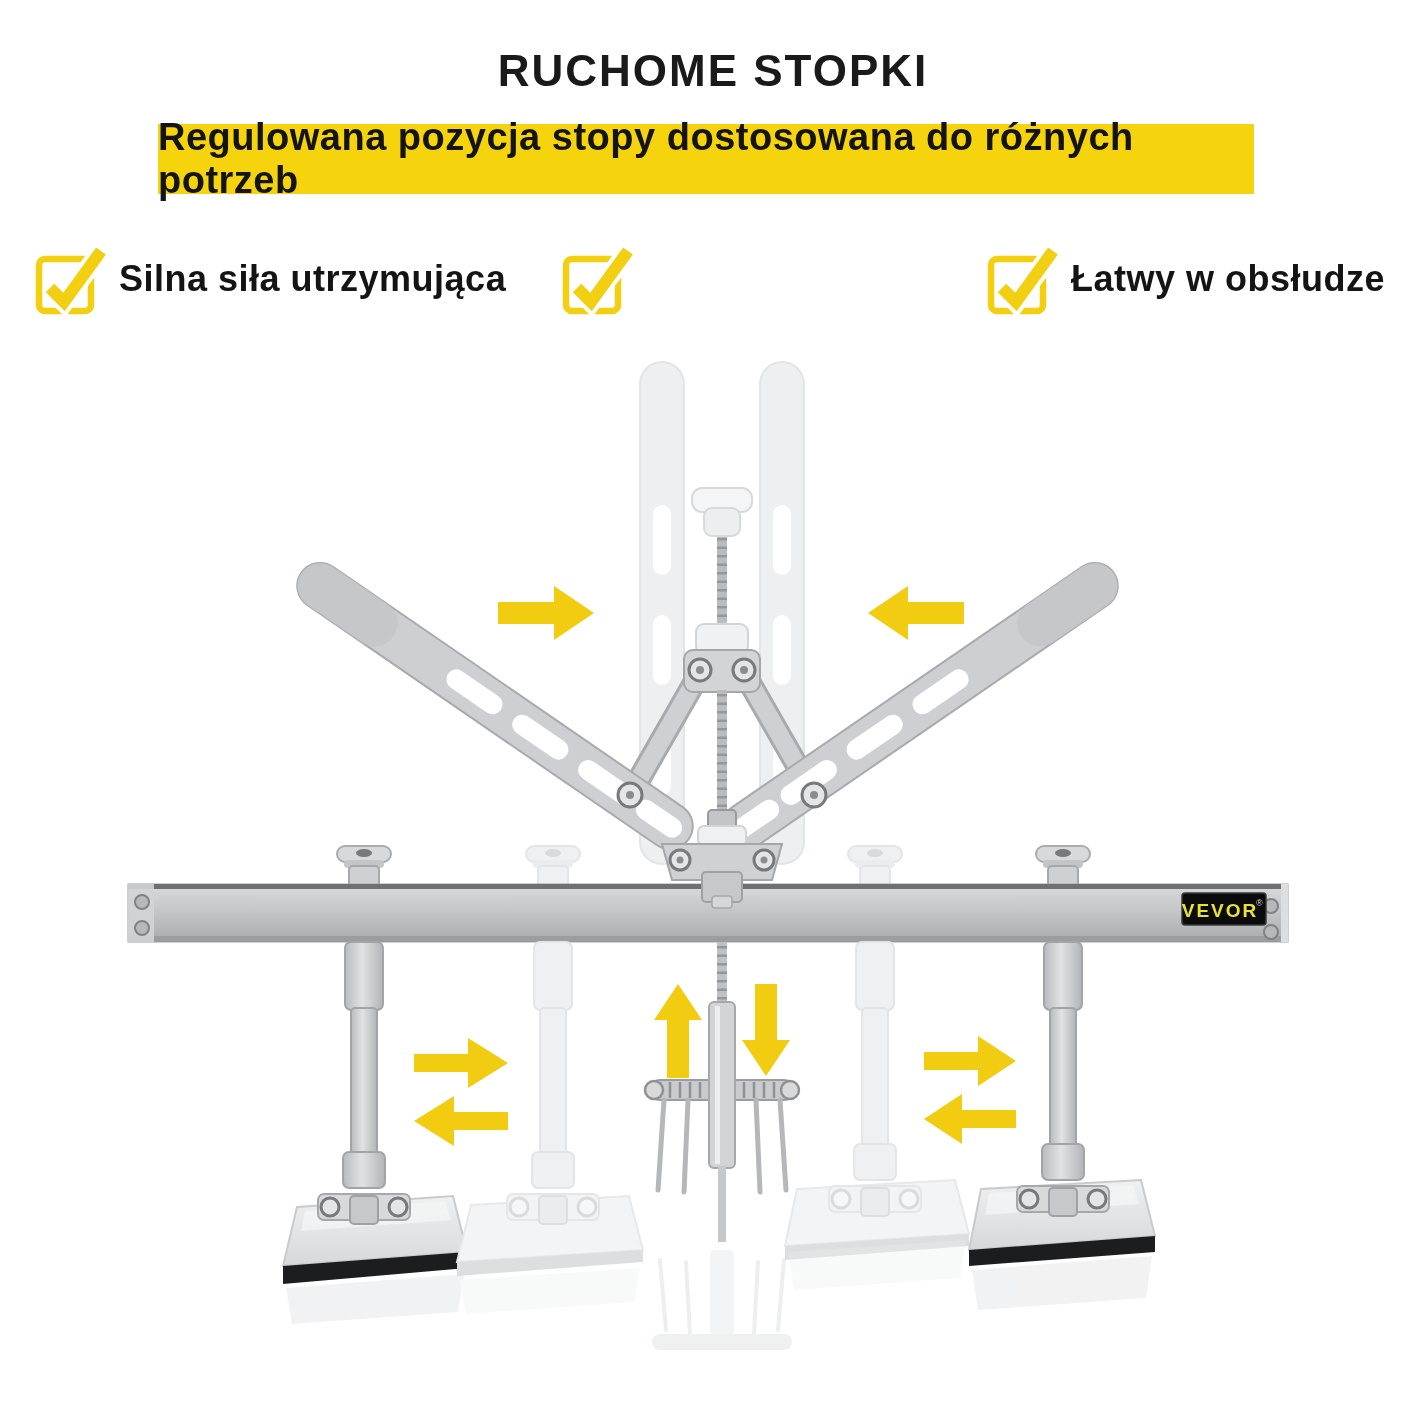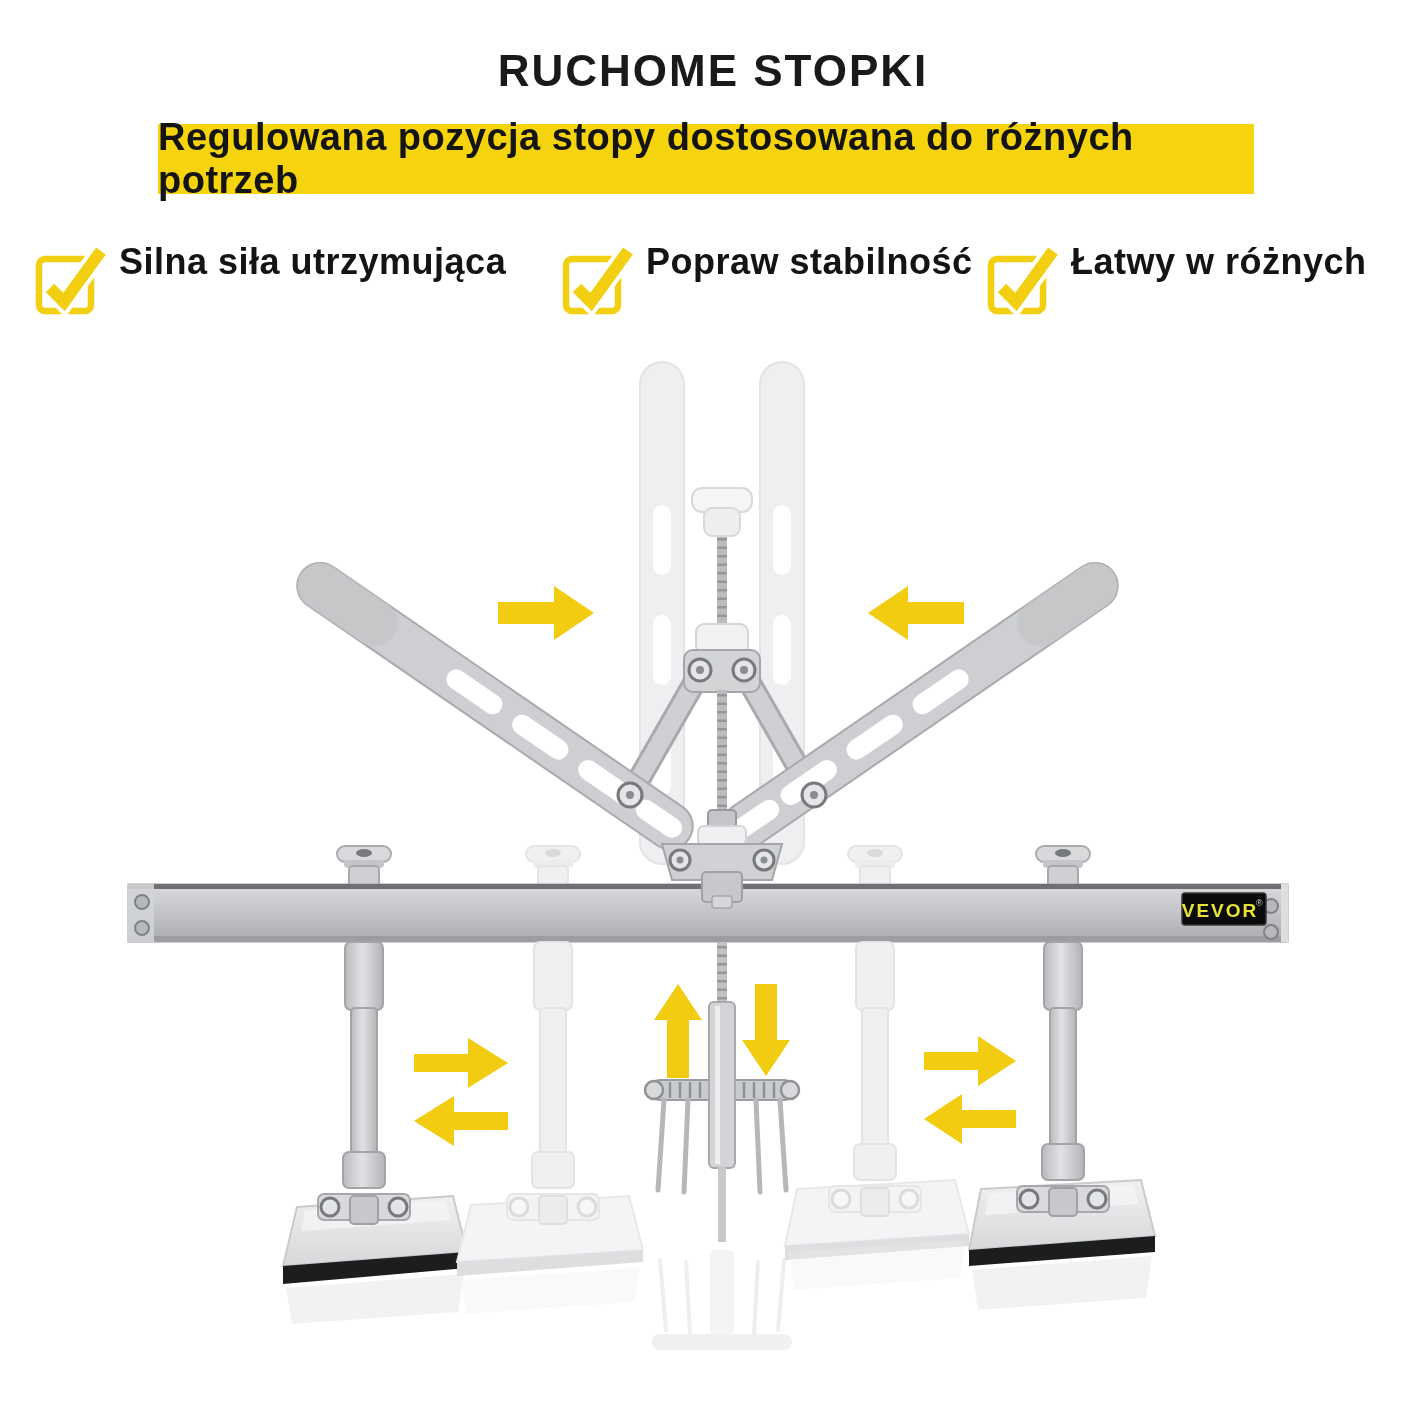--- a/index.html
+++ b/index.html
@@ -21,21 +21,21 @@
     position: absolute; left: 158px; top: 124px;
     width: 1096px; height: 70px;
     background: #F5D30D;
     display: flex; align-items: center; justify-content: flex-start;
   }
   .banner span {
     font-size: 38px; font-weight: 700; color: #141414; letter-spacing: 0.5px;
   }
   .feature {
     position: absolute; top: 241px; height: 76px;
-    display: flex; gap: 10px;
+    display: flex; align-items: center; gap: 10px;
   }
   .f1 { left: 33px; }
   .f2 { left: 560px; }
   .f3 { left: 985px; }
   .fi svg { display: block; }
   .fl { font-size: 36px; font-weight: 700; color: #141414; letter-spacing: 0.5px; white-space: nowrap; }
   .art { position: absolute; left: 0; top: 0; }
   .brand-text { font-weight: bold; letter-spacing: 2px; }
 </style>
 </head>
@@ -59,32 +59,31 @@
 </div>
 
 <div class="feature f2">
   <span class="fi">
     <svg width="76" height="76" viewBox="0 0 76 76">
       <rect x="6" y="18" width="52" height="52" rx="6" fill="#ffffff" stroke="#F3CF11" stroke-width="6.5"></rect>
       <polyline points="17,47 31,61 68,10" fill="none" stroke="#ffffff" stroke-width="20"></polyline>
       <polyline points="17,47 31,61 68,10" fill="none" stroke="#F3CF11" stroke-width="12"></polyline>
     </svg>
   </span>
-  <span class="fl">Popraw stabilność</span>
 </div>
 
 <div class="feature f3">
   <span class="fi">
     <svg width="76" height="76" viewBox="0 0 76 76">
       <rect x="6" y="18" width="52" height="52" rx="6" fill="#ffffff" stroke="#F3CF11" stroke-width="6.5"></rect>
       <polyline points="17,47 31,61 68,10" fill="none" stroke="#ffffff" stroke-width="20"></polyline>
       <polyline points="17,47 31,61 68,10" fill="none" stroke="#F3CF11" stroke-width="12"></polyline>
     </svg>
   </span>
-  <span class="fl">Łatwy w różnych</span>
+  <span class="fl">Łatwy w obsłudze</span>
 </div>
 
 <svg class="art" width="1414" height="1414" viewBox="0 0 1414 1414">
   <defs>
     <linearGradient id="gBar" x1="0" y1="0" x2="0" y2="1">
       <stop offset="0" stop-color="#d9dbdd"></stop>
       <stop offset="0.5" stop-color="#c2c4c7"></stop>
       <stop offset="1" stop-color="#a9abae"></stop>
     </linearGradient>
     <linearGradient id="gPad" x1="0" y1="0" x2="0" y2="1">

